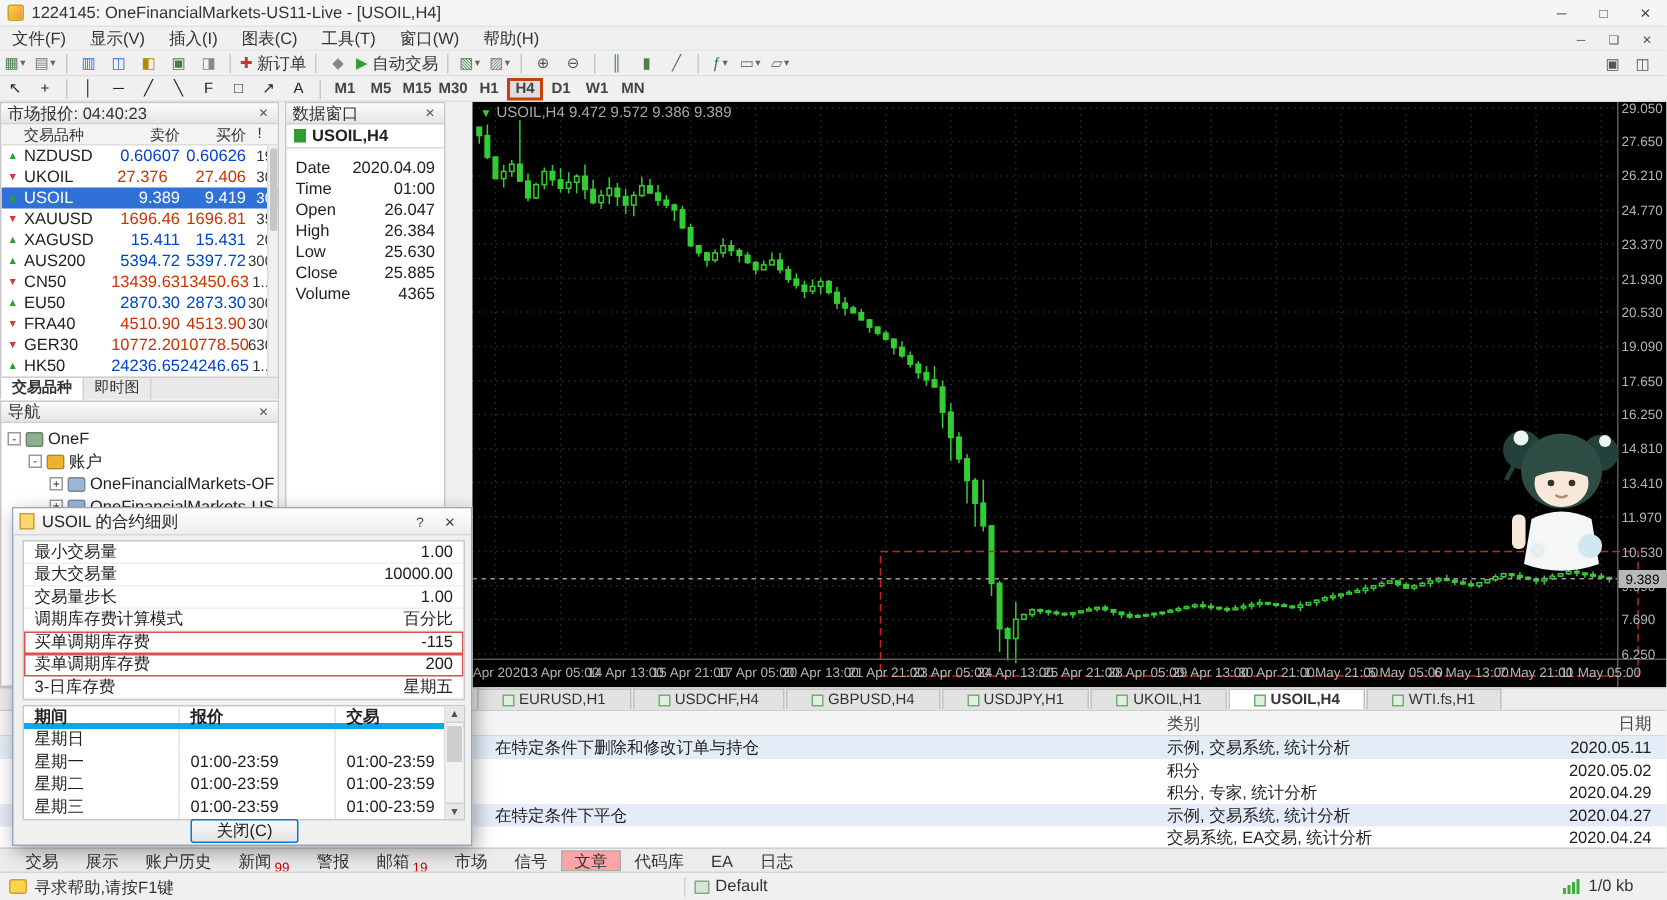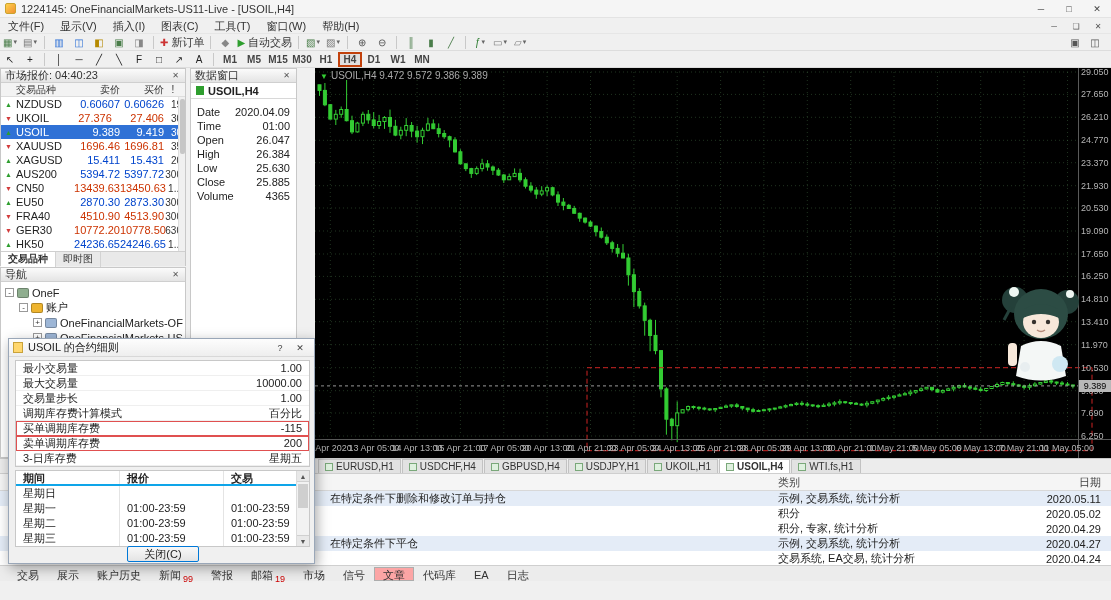--- a/index.html
+++ b/index.html
@@ -77,21 +77,21 @@
   #chart svg.plot{position:absolute;left:0;top:0;}
   .ohlc{position:absolute;left:5px;top:2px;color:#a9a9a9;font-size:10px;}
   .ohlc .mark{color:#33cc33;font-size:8px;margin-right:3px;}
   .pa-label{position:absolute;left:766px;width:30px;color:#b4b4b4;font-size:9px;}
   .ta-label{position:absolute;top:375px;color:#b4b4b4;font-size:9px;transform:translateX(-50%);white-space:nowrap;}
   .bid-tag{position:absolute;left:764px;width:32px;height:12px;background:#b8b8b8;color:#000;font-size:9px;text-align:center;line-height:12px;}
   .mascot{position:absolute;left:666px;top:212px;width:112px;height:106px;}
 
   
   .chart-tabs{left:0;top:458px;width:1111px;height:15px;background:#ececec;border-top:1px solid #c9c9c9;display:flex;align-items:flex-end;padding-left:318px;}
-  .ctab{display:flex;align-items:center;height:14px;padding:0 6px;margin-right:1px;background:#e2e2e2;border:1px solid #c2c2c2;border-bottom:none;font-size:10px;color:#333;}
+  .ctab{display:flex;align-items:center;height:14px;padding:0 16px;margin-right:1px;background:#e2e2e2;border:1px solid #c2c2c2;border-bottom:none;font-size:10px;color:#333;}
   .ctab.active{background:#fff;font-weight:bold;}
   .ctab-icon{width:8px;height:8px;background:#def0de;border:1px solid #7aa87a;margin-right:3px;}
 
   
   #toolbox{left:0;top:473px;width:1111px;height:92px;background:#fff;border-top:1px solid #cfcfcf;}
   .tbx-head{display:flex;height:17px;align-items:center;background:#f5f5f5;border-bottom:1px solid #d8d8d8;color:#444;}
   .tbx-row{display:flex;height:15px;align-items:center;font-size:11px;color:#222;}
   .tbx-row.hl{background:#e4ecf7;}
   .tbx-title{width:770px;padding-left:330px;white-space:nowrap;overflow:hidden;}
   .tbx-cat{width:270px;padding-left:8px;white-space:nowrap;overflow:hidden;}
@@ -120,21 +120,21 @@
   .dlg-title{font-size:11px;color:#222;}
   .dlg-btns{margin-left:auto;display:flex;}
   .dlg-btn{width:20px;height:14px;display:flex;align-items:center;justify-content:center;font-size:9px;color:#444;}
   .propbox{position:absolute;left:6px;top:21px;width:295px;height:107px;background:#fff;border:1px solid #c8c8c8;overflow:hidden;}
   .dlg-row{display:flex;height:15px;line-height:15px;padding:0 7px;border-bottom:1px solid #efefef;}
   .dlg-row.red{outline:1px solid #e05050;outline-offset:-1px;}
   .dlg-label{flex:1;color:#222;}
   .dlg-val{text-align:right;color:#222;}
   .schedbox{position:absolute;left:6px;top:131px;width:295px;height:77px;background:#fff;border:1px solid #c8c8c8;overflow:hidden;}
   .sch-row{display:flex;height:15px;line-height:15px;}
-  .sch-row.head{font-weight:bold;border-bottom:2px solid #0ea5e9;}
+  .sch-row.head{font-weight:bold;border-bottom:4px solid #0ea5e9;}
   .sch-c1{width:104px;padding-left:7px;border-right:1px solid #e4e4e4;}
   .sch-c2{width:104px;padding-left:7px;border-right:1px solid #e4e4e4;}
   .sch-c3{flex:1;padding-left:7px;}
   .sch-scroll{position:absolute;right:0;top:0;width:13px;height:75px;background:#f2f2f2;border-left:1px solid #dcdcdc;}
   .sch-arr{height:11px;font-size:7px;text-align:center;color:#555;background:#e8e8e8;border-bottom:1px solid #d0d0d0;line-height:11px;}
   .sch-arr.dn{position:absolute;bottom:0;width:100%;border-top:1px solid #d0d0d0;border-bottom:none;}
   .sch-thumb{position:absolute;left:1px;top:13px;width:10px;height:24px;background:#cfcfcf;}
   .dlg-close{position:absolute;left:118px;top:207px;width:72px;height:16px;background:linear-gradient(#f8f8f8,#e4e4e4);border:1px solid #0078d7;border-radius:2px;font-size:11px;color:#222;text-align:center;line-height:15px;}
 </style>
 </head>
@@ -926,20 +926,36 @@
       <span class="btab"><span>警报</span></span>
       <span class="btab"><span>邮箱</span><span class="badge">19</span></span>
       <span class="btab"><span>市场</span></span>
       <span class="btab"><span>信号</span></span>
       <span class="btab active"><span>文章</span></span>
       <span class="btab"><span>代码库</span></span>
       <span class="btab"><span>EA</span></span>
       <span class="btab"><span>日志</span></span>
     </div>
 
+  <div class="abs statusbar">
+    <span class="sb-icon"></span>
+    <span class="sb-text">寻求帮助,请按F1键</span>
+    <span class="sb-sep" style="margin-left:340px;"></span>
+    <span class="sb-profile-icon"></span>
+    <span class="sb-text">Default</span>
+    <span class="sb-right">
+      <span class="bars">
+        <i style="height:4px"></i>
+          <i style="height:6px"></i>
+          <i style="height:8px"></i>
+          <i style="height:10px"></i>
+      </span>
+      <span class="sb-text">1/0 kb</span>
+    </span>
+  </div>
 
   <div id="dialog">
     <div class="dlg-titlebar">
       <span class="dlg-icon"></span>
       <span class="dlg-title">USOIL 的合约细则</span>
       <span class="dlg-btns">
         <span class="dlg-btn">?</span>
         <span class="dlg-btn">✕</span>
       </span>
     </div>

